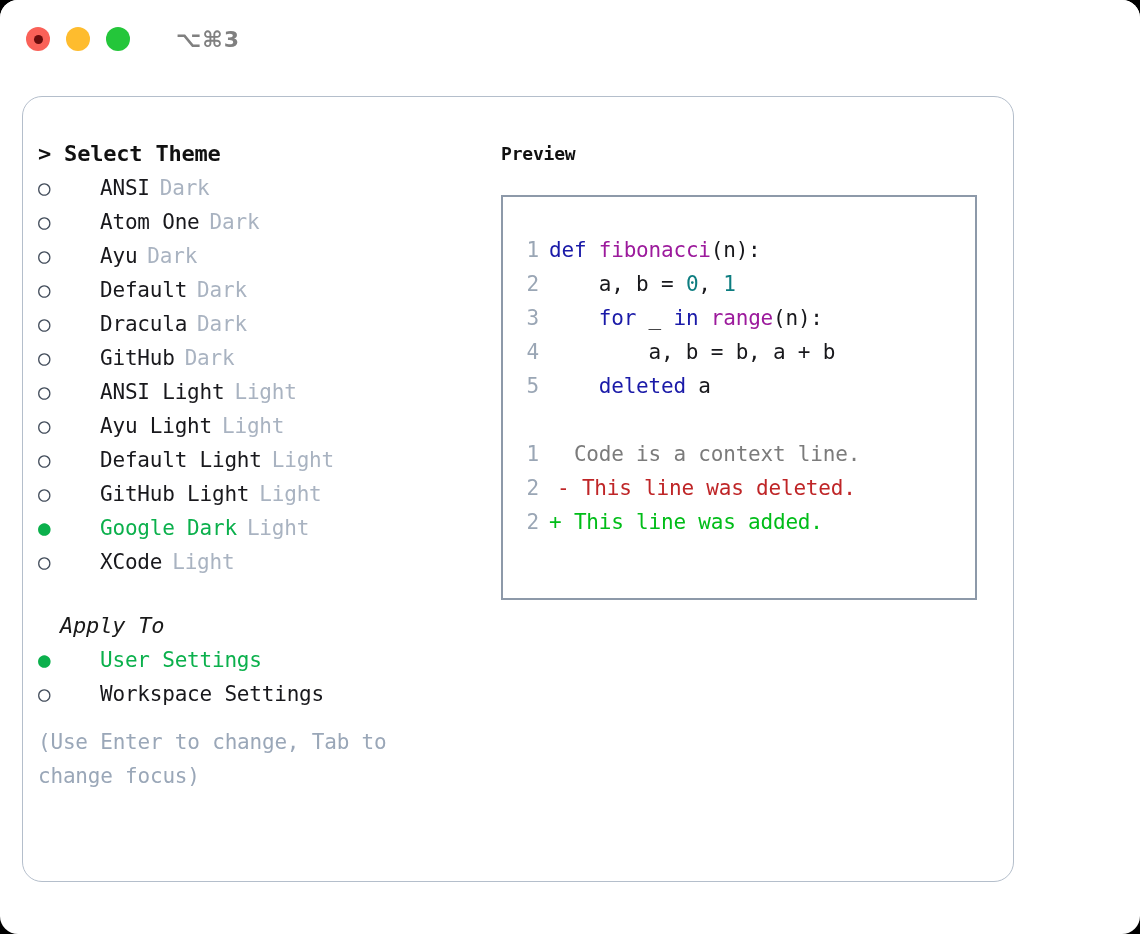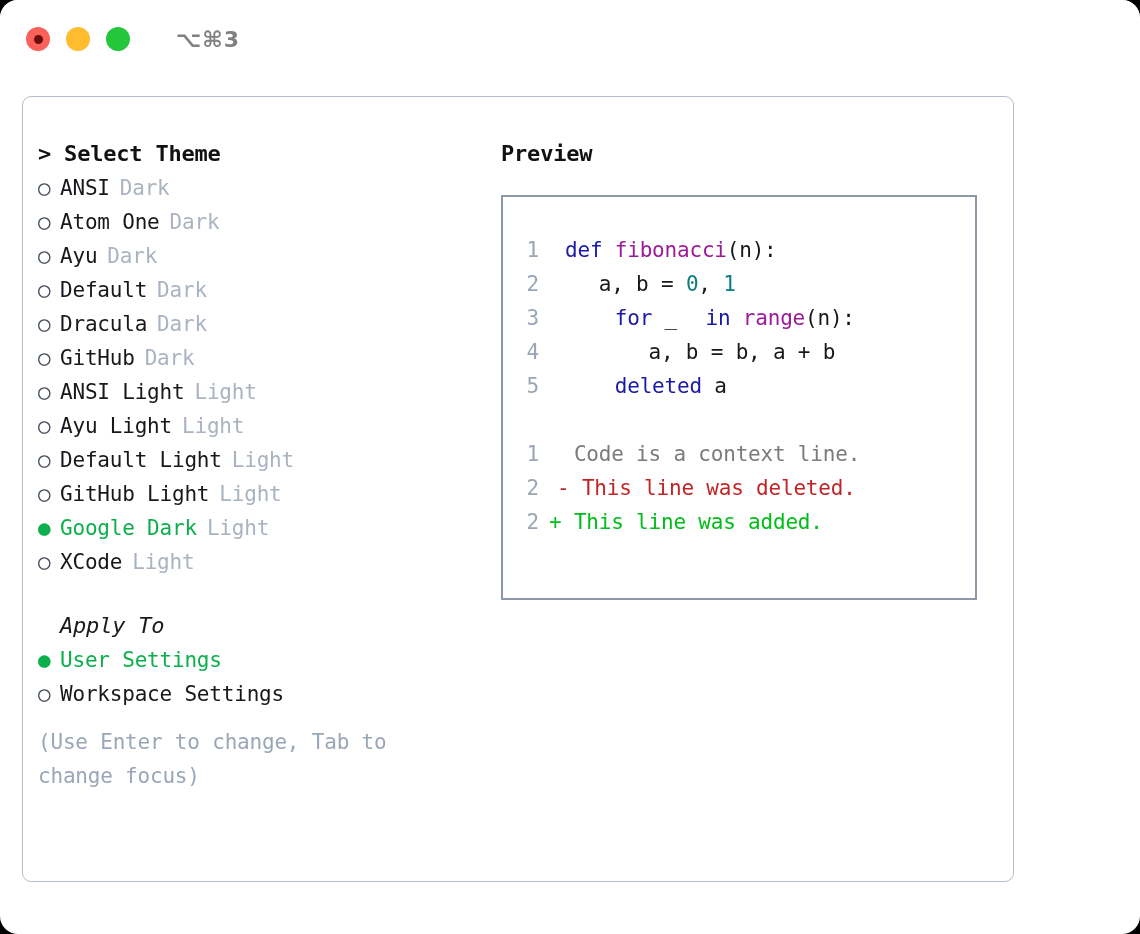--- a/index.html
+++ b/index.html
@@ -57,21 +57,21 @@
     letter-spacing: 1px;
   }
 
   
   #panel {
     position: absolute;
     left: 22px; top: 96px;
     width: 992px;
     height: 786px;
     border: 1.5px solid #b4becb;
-    border-radius: 9px;
+    border-radius: 20px;
     background: #ffffff;
   }
 
   
   #left-col {
     position: absolute;
     left: 15px; top: 40px;
     width: 450px;
   }
 
@@ -99,21 +99,21 @@
   }
   .marker {
     display: inline-block;
     width: 22px;
     flex: 0 0 22px;
     text-align: left;
     font-size: 21px;
   }
   .marker.on  { color: #0bb04c; }
   .marker.off { color: #444e5c; }
-  .opt-name { color: #18181c; }
+  .opt-name { color: #18181c; margin-left: 40px; }
   .opt-name.sel { color: #0bb04c; }
   .opt-tag {
     color: #a9b3c1;
     margin-left: 10px;
   }
   .spacer-md { height: 30px; }
 
   #hint {
     margin-top: 14px;
     font-size: 21px;
@@ -124,21 +124,21 @@
     letter-spacing: -0.2px;
   }
 
   
   #right-col {
     position: absolute;
     left: 478px; top: 40px;
     width: 490px;
   }
   #preview-title {
-    font-size: 22px;
+    font-size: 18px;
     font-weight: bold;
     color: #111111;
     line-height: 34px;
     letter-spacing: -0.2px;
   }
   #preview-box {
     margin-top: 24px;
     width: 476px;
     height: 405px;
     border: 2px solid #8d99a9;
@@ -154,21 +154,21 @@
   }
   .lineno {
     flex: 0 0 46px;
     text-align: right;
     color: #9aa6b5;
     padding-right: 10px;
   }
   .codetext { color: #18181c; }
   .blank-line { height: 34px; }
 
-  .tok-kw   { color: #1a1aa8; margin-left: 16px; }
+  .tok-kw   { color: #1a1aa8; }
   .tok-fn   { color: #9c1a9c; }
   .tok-num  { color: #0d7d80; }
   .tok-pl   { color: #18181c; }
   .tok-ctx  { color: #7b7b7b; }
   .tok-del  { color: #bf2527; margin-left: 8px; }
   .tok-add  { color: #00bd18; }
 </style>
 </head>
 <body>
 

